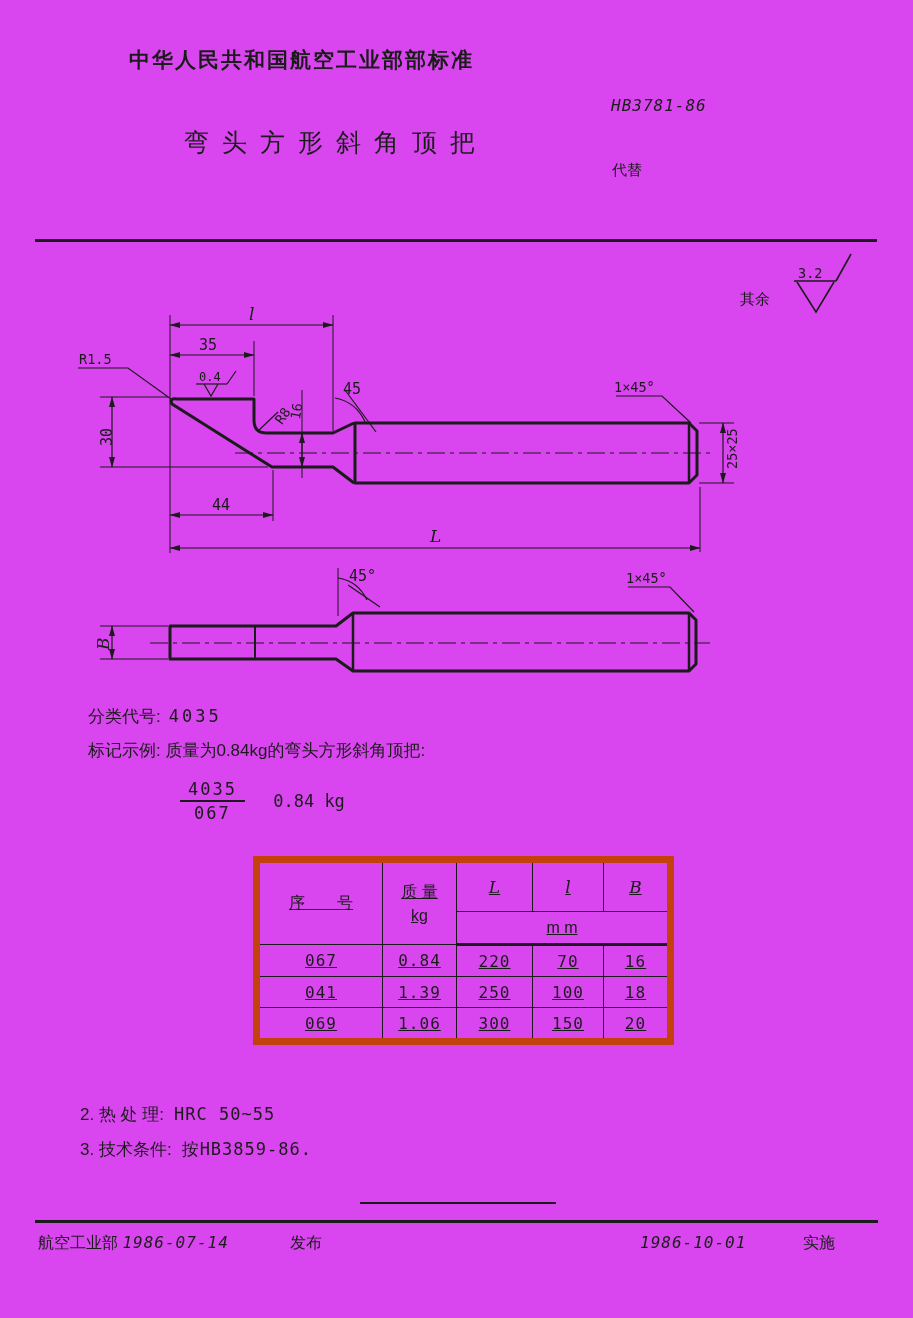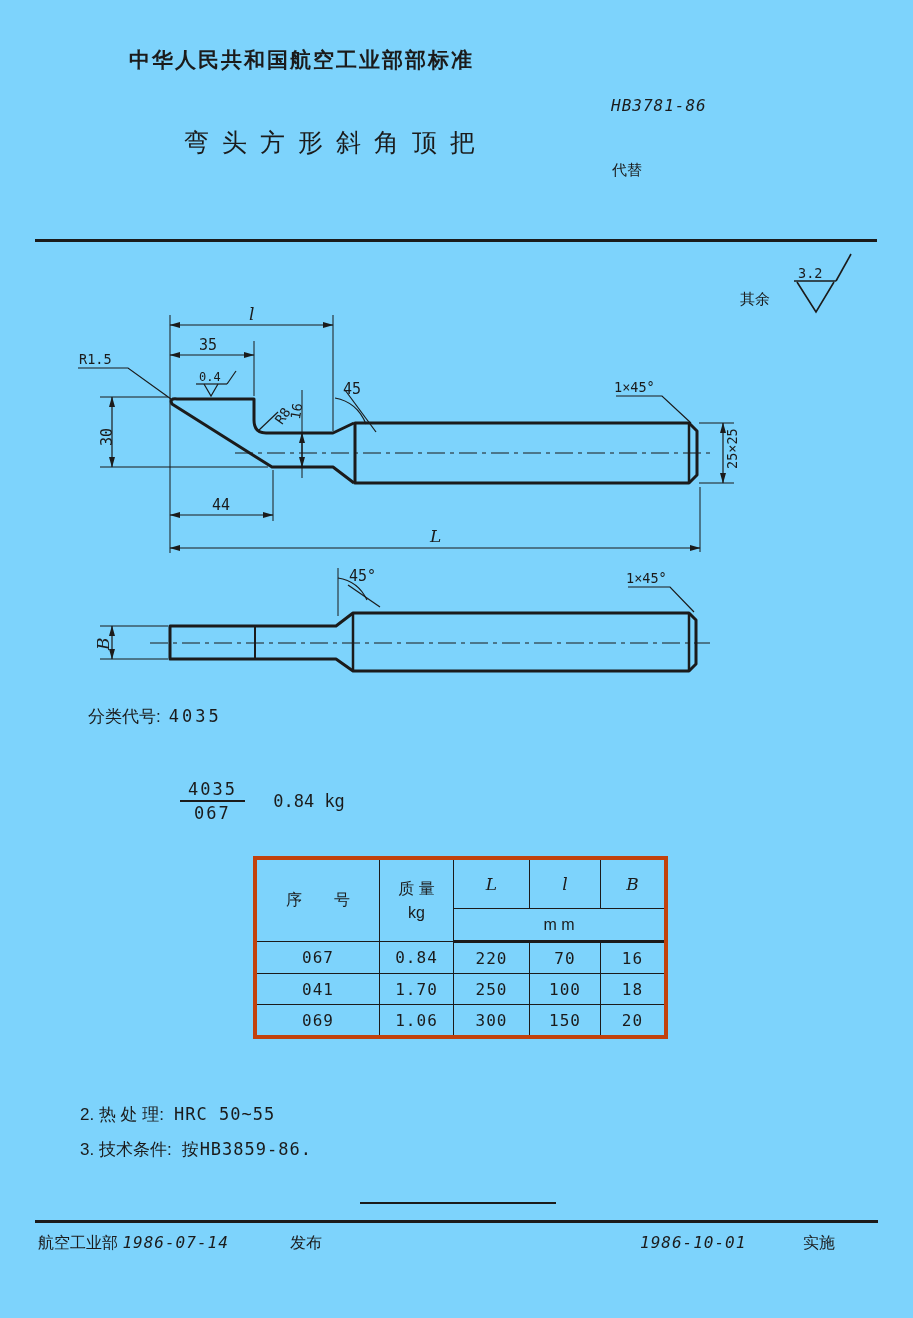--- a/index.html
+++ b/index.html
@@ -1,17 +1,17 @@
 <!DOCTYPE html>
 <html><head>
 <meta charset="utf-8">
 <style>
   html,body{margin:0;padding:0;background:#e8e8e6;}
   .page{
-    position:relative;width:913px;height:1318px;background:#7dd3fc;
+    position:relative;width:913px;height:1318px;background:#d946ef;
     font-family:"Liberation Sans",sans-serif;color:#1b1b1b;overflow:hidden;
     margin:0 auto;
   }
   .abs{position:absolute;}
   
   .org-line{left:129px;top:46px;font-size:21px;font-weight:bold;letter-spacing:2px;}
   .std-no{left:611px;top:96px;font-size:16px;font-style:italic;font-family:"DejaVu Sans Mono",monospace;letter-spacing:1px;}
   .doc-title{left:184px;top:126px;font-size:25px;letter-spacing:13px;font-weight:500;}
   .replaces{left:612px;top:161px;font-size:15px;}
   .rule{background:#1b1b1b;}
@@ -29,21 +29,21 @@
   .marking{left:88px;top:739px;font-size:17px;}
   .frac-wrap{left:180px;top:779px;font-size:17px;font-family:"DejaVu Sans Mono",monospace;}
   .frac{display:inline-block;text-align:center;vertical-align:middle;}
   .frac .num{display:block;border-bottom:2px solid #1b1b1b;padding:0 8px 1px 8px;letter-spacing:2px;}
   .frac .den{display:block;padding-top:1px;letter-spacing:2px;}
   .frac-suffix{display:inline-block;margin-left:18px;vertical-align:middle;}
   
   .spec-table{left:253px;top:856px;border-collapse:collapse;table-layout:fixed;
     font-size:16px;}
   .spec-table td{border:1.5px solid #1b1b1b;text-align:center;vertical-align:middle;padding:0;}
-  .spec-table{border:4px solid #c2410c;}
+  .spec-table{border:7px solid #c2410c;text-decoration:underline;}
   .spec-table tr.hdr2 td{border-bottom:3px solid #1b1b1b;}
   .spec-table .num{font-family:"DejaVu Sans Mono",monospace;letter-spacing:1px;}
   .spec-table .lit{font-family:"DejaVu Serif",serif;font-style:italic;font-size:17px;}
   .c-serial{width:122px;} .c-mass{width:73px;} .c-L{width:75px;} .c-l{width:70px;} .c-B{width:63px;}
   .hdr-stack span{display:block;line-height:1.5;}
   
   .note{left:80px;font-size:17px;}
   .note .nval{font-family:"DejaVu Sans Mono",monospace;margin-left:10px;letter-spacing:1px;}
   .n1{top:1068px;} .n2{top:1103px;} .n3{top:1138px;}
   
@@ -168,20 +168,21 @@
 
     <text x="349" y="581">45°</text>
     <text class="md" x="626" y="583">1×45°</text>
     <text class="it" x="99" y="650" transform="rotate(-90 104 645)">B</text>
   </svg>
 
   <div class="abs classification">
     <span>分类代号:</span><span class="val">4035</span>
   </div>
 
+  <div class="abs marking">标记示例: 质量为0.84kg的弯头方形斜角顶把:</div>
   <div class="abs frac-wrap">
     <span class="frac">
       <span class="num">4035</span>
       <span class="den">067</span>
     </span>
     <span class="frac-suffix">0.84 kg</span>
   </div>
 
   <table class="abs spec-table">
     <tbody>
@@ -200,21 +201,21 @@
     </tr>
     <tr class="num">
       <td style="height:31px">067</td>
       <td>0.84</td>
       <td>220</td>
       <td>70</td>
       <td>16</td>
     </tr>
     <tr class="num">
       <td style="height:30px">041</td>
-      <td>1.70</td>
+      <td>1.39</td>
       <td>250</td>
       <td>100</td>
       <td>18</td>
     </tr>
     <tr class="num">
       <td style="height:30px">069</td>
       <td>1.06</td>
       <td>300</td>
       <td>150</td>
       <td>20</td>

